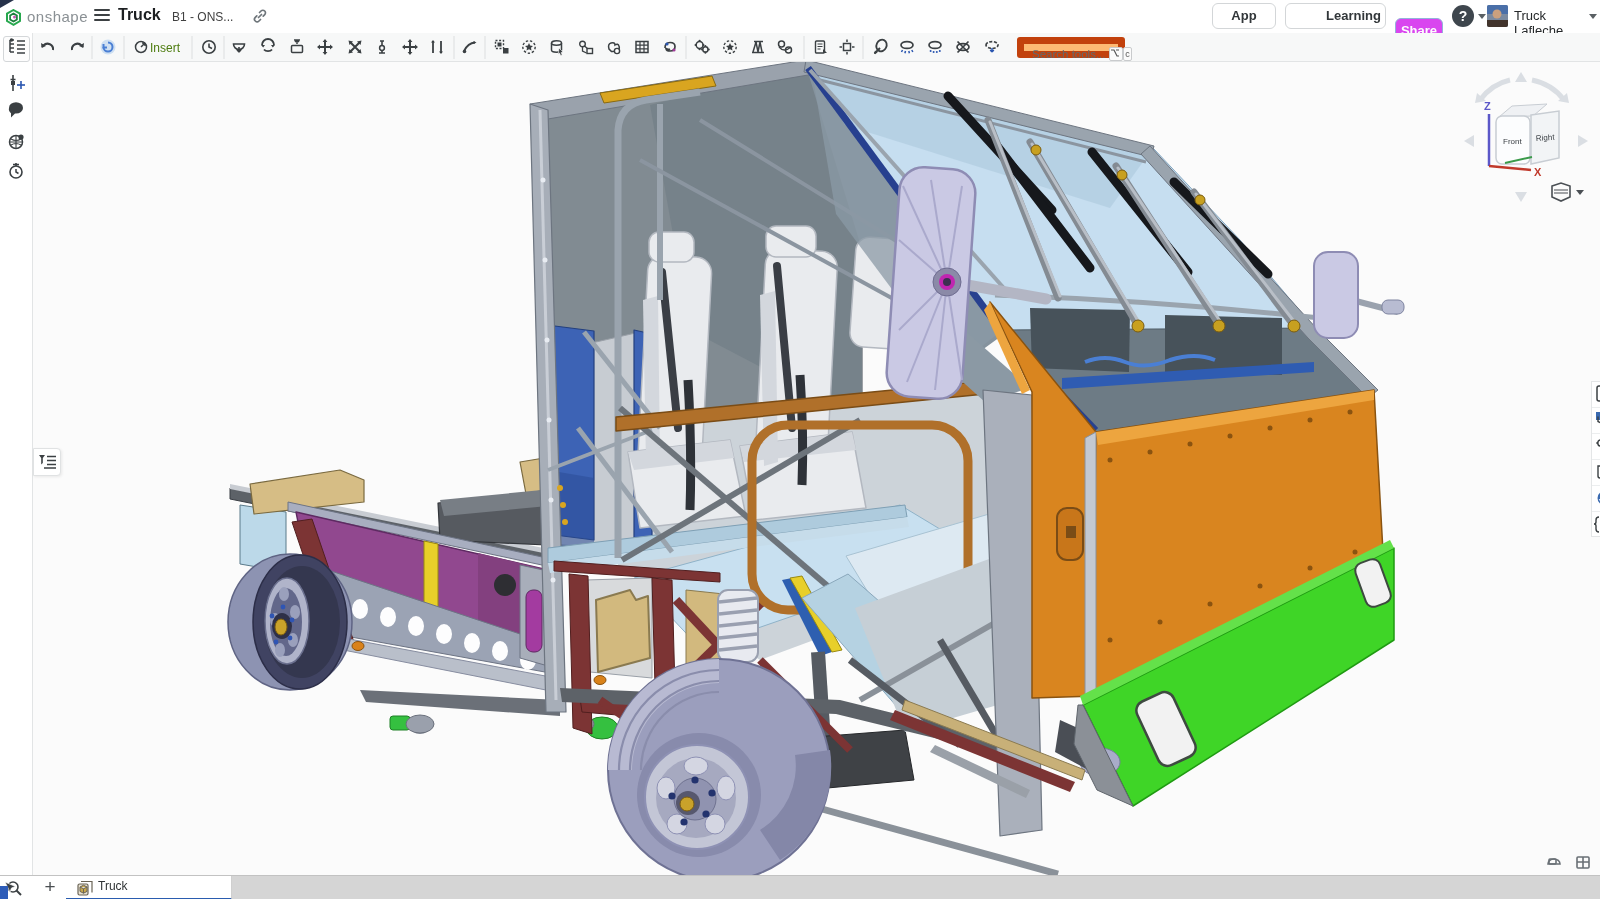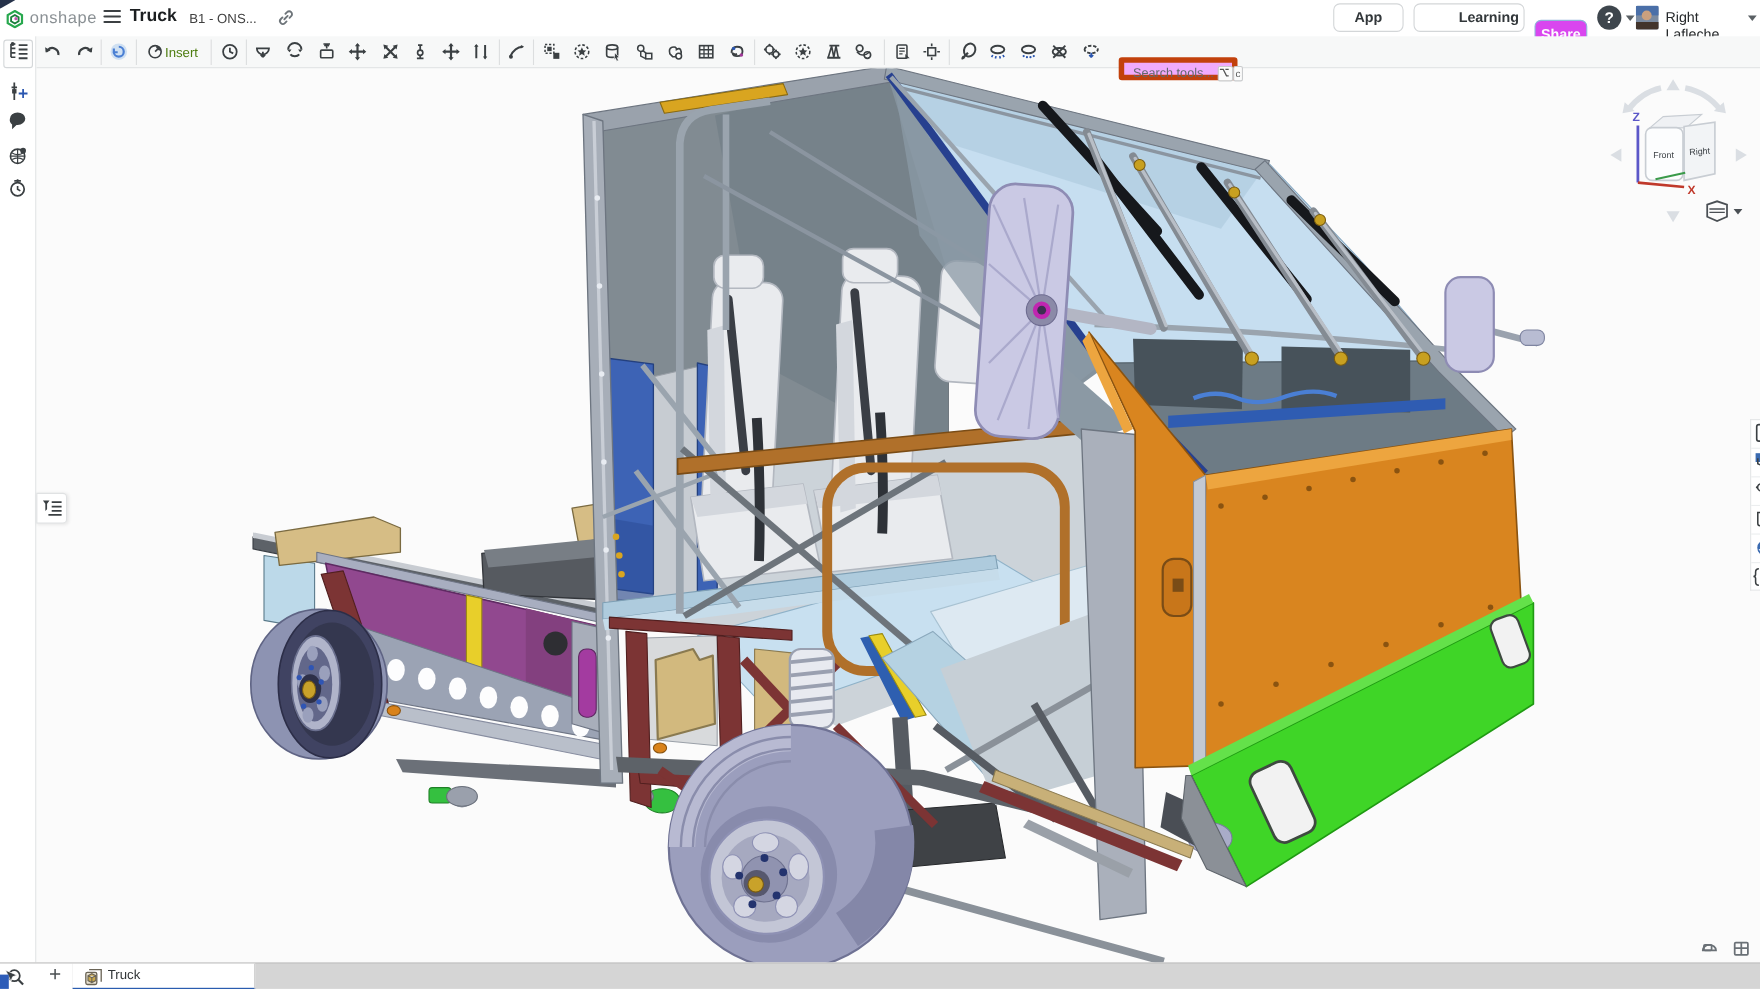--- a/index.html
+++ b/index.html
@@ -20,21 +20,21 @@
 #btn-share{left:1395px;width:48px;background:#d946ef;border-color:#92b3da;color:#fdfdfe;margin-top:15px;}
 #help{position:absolute;left:1452px;top:5px;width:22px;height:22px;border-radius:50%;background:#3e464d;color:#fff;font-size:14px;font-weight:bold;text-align:center;line-height:22px;}
 .caret{position:absolute;width:0;height:0;border-left:4px solid transparent;border-right:4px solid transparent;border-top:5px solid #5a6064;}
 #caret1{left:1478px;top:14px;}
 #avatar{position:absolute;left:1487px;top:5px;width:21px;height:22px;border-radius:2px;overflow:hidden;}
 #uname{position:absolute;left:1514px;top:8px;font-size:13px;color:#26292b;}
 #caret2{left:1589px;top:14px;}
 
 #toolbar{position:absolute;left:33px;top:33px;width:1567px;height:29px;background:#f7f8f8;border-bottom:1px solid #e2e4e5;}
 #inslabel{position:absolute;left:117px;top:8px;font-size:12px;color:#4d7c0f;}
-#searchbox{position:absolute;left:984px;top:4px;width:108px;height:21px;background:#f0abfc;border:5px solid #c2410c;border-radius:3px;margin-top:15px;}
+#searchbox{position:absolute;left:984px;top:4px;width:108px;height:21px;background:#fdba74;border:7px solid #c2410c;border-radius:3px;}
 #searchbox span.st{position:absolute;left:8px;top:4px;color:#63696d;font-size:11.5px;}
 .kcap{position:absolute;top:3px;width:14px;height:14px;background:#fbfbfb;border:1px solid #c9cbcd;border-radius:2px;font-size:9px;color:#555;text-align:center;line-height:13px;}
 
 #lside{position:absolute;left:0;top:33px;width:33px;height:842px;background:#fff;border-right:1px solid #e2e4e5;}
 #seltool{position:absolute;left:3px;top:3px;width:27px;height:26px;border:1px solid #d4d7d9;border-radius:3px;background:#fdfdfd;}
 #listbtn{position:absolute;left:33px;top:448px;width:28px;height:28px;background:#fff;border:1px solid #e0e2e3;border-radius:0 4px 4px 0;box-shadow:1px 1px 3px rgba(0,0,0,.08);}
 
 #canvas{position:absolute;left:33px;top:62px;width:1567px;height:813px;background:#fbfbfb;}
 
 #rpanel{position:absolute;left:1575px;top:381px;width:25px;height:156px;background:#fff;border:1px solid #e4e6e7;border-right:none;margin-left:16px;}
@@ -430,21 +430,21 @@
   <div id="help">?</div>
   <div class="caret" id="caret1"></div>
   <div id="avatar">
         <svg width="21" height="22">
           <rect width="21" height="22" fill="#7a8aa0"></rect>
           <rect y="0" width="21" height="9" fill="#4a6fa8"></rect>
           <circle cx="10" cy="9" r="4.5" fill="#caa07e"></circle>
           <rect y="15" width="21" height="7" fill="#42342c"></rect>
         </svg>
       </div>
-  <span id="uname">Right Lafleche</span>
+  <span id="uname">Truck Lafleche</span>
   <div class="caret" id="caret2"></div>
 </div>
 
 <div id="toolbar">
 <svg width="1567" height="29" viewBox="0 0 1567 29" fill="none">
 <defs>
  <g id="ic-box">
             <rect x="2.5" y="3.5" width="11" height="10" rx="1.5" stroke="#3b4043" stroke-width="1.5"></rect>
             <path d="M2.5 6.5 h11" stroke="#3b4043" stroke-width="1.2"></path>
           </g>

